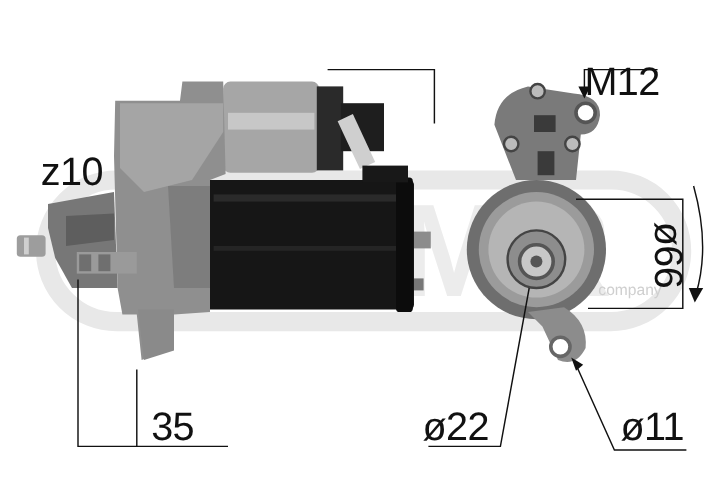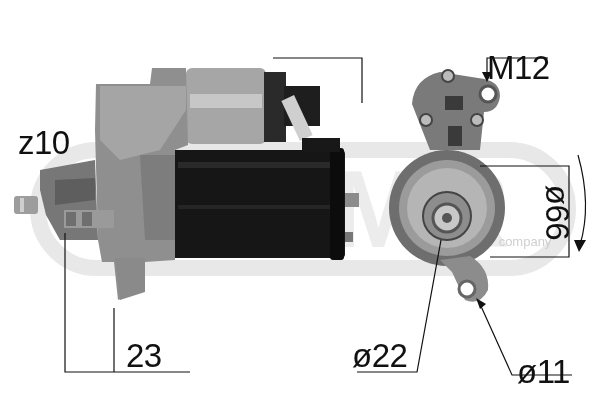--- a/index.html
+++ b/index.html
@@ -101,19 +101,19 @@
       <polyline points="480,304 512,375 572,375"></polyline>
     </g>
     <g fill="#111">
       <polygon points="482,72 492,72 487,82"></polygon>
       <polygon points="574,240 586,240 579,252"></polygon>
       <polygon points="476,298 486,304 480,309"></polygon>
     </g>
   </svg>
 
   <div class="dim-label" style="left:487px; top:8px;margin-top:43px;">M12</div>
-  <div class="dim-label" style="left:18px; top:126px;">z10</div>
-  <div class="dim-label" style="left:126px; top:339px;">23</div>
+  <div class="dim-label" style="left:34px; top:126px;">z10</div>
+  <div class="dim-label" style="left:126px; top:339px;">35</div>
   <div class="dim-label vertical" style="left:530px; top:196px;">ø66</div>
   <div class="dim-label" style="left:352px; top:339px;text-align:right;">ø22</div>
-  <div class="dim-label" style="left:517px; top:355px;">ø11</div>
+  <div class="dim-label" style="left:517px; top:339px;">ø11</div>
 
 </div>
 
 </body></html>

